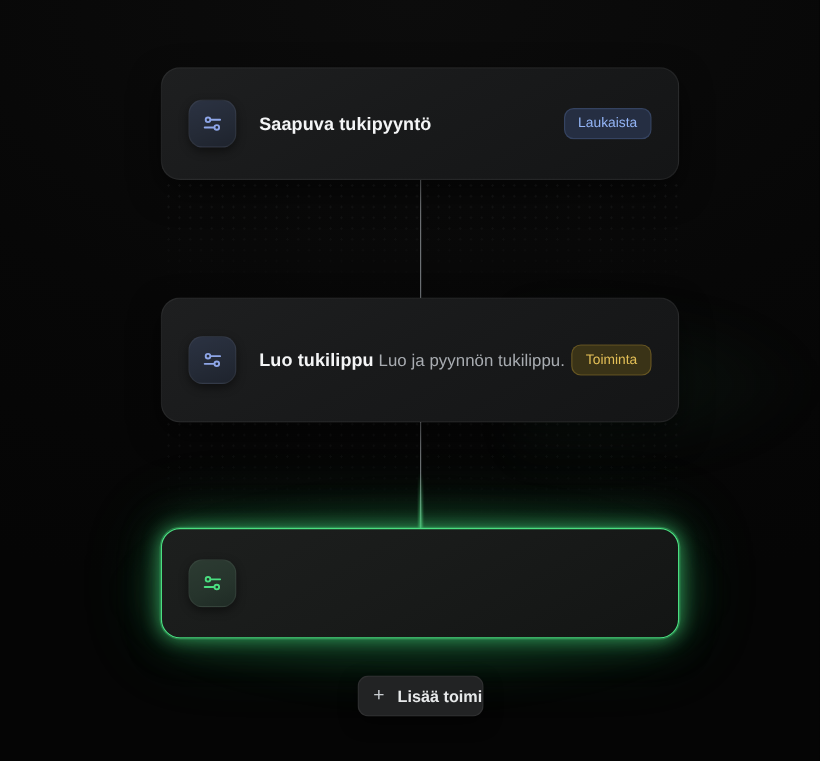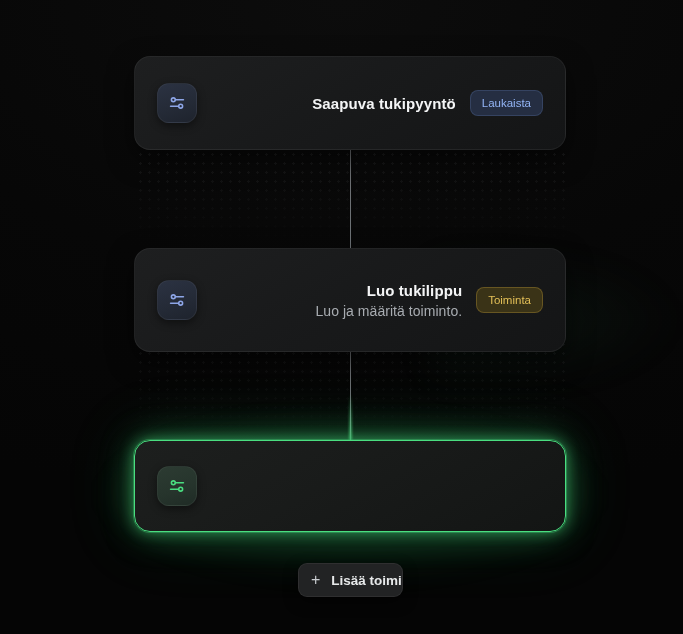--- a/index.html
+++ b/index.html
@@ -109,23 +109,22 @@
   .icon-tile.green {
     background:linear-gradient(160deg, #2c3b32 0%, #26342c 60%, #1f2b25 100%);
   }
   .icon-tile svg { display:block; }
 
   
   .card-text {
     flex:1 1 auto;
     min-width:0;
     margin-left:19px;
-    display:flex; flex-direction:column;
+    display:flex; 
     gap:4px;
-    text-align:right;
   }
   .card-title {
     font-size:15px;
     font-weight:bold;
     color:#f4f5f6;
     letter-spacing:.1px;
     white-space:nowrap;
   }
   .card-sub {
     font-size:14px;
@@ -220,21 +219,21 @@
     <div class="icon-tile">
       <svg width="22" height="22" viewBox="0 0 24 24" fill="none" stroke="#8ea6e8" stroke-width="1.7" stroke-linecap="round">
         <circle cx="8" cy="8.5" r="2.1"></circle>
         <line x1="10.6" y1="8.5" x2="19" y2="8.5"></line>
         <circle cx="16" cy="15.5" r="2.1"></circle>
         <line x1="5" y1="15.5" x2="13.4" y2="15.5"></line>
       </svg>
     </div>
     <div class="card-text">
       <div class="card-title">Luo tukilippu</div>
-      <div class="card-sub">Luo ja määritä toiminto.</div>
+      <div class="card-sub">Luo ja pyynnön tukilippu.</div>
     </div>
     <div class="badge action">Toiminta</div>
   </div>
 
   <div class="card c-3">
     <div class="icon-tile green">
       <svg width="22" height="22" viewBox="0 0 24 24" fill="none" stroke="#4ade80" stroke-width="1.7" stroke-linecap="round">
         <circle cx="8" cy="8.5" r="2.1"></circle>
         <line x1="10.6" y1="8.5" x2="19" y2="8.5"></line>
         <circle cx="16" cy="15.5" r="2.1"></circle>

